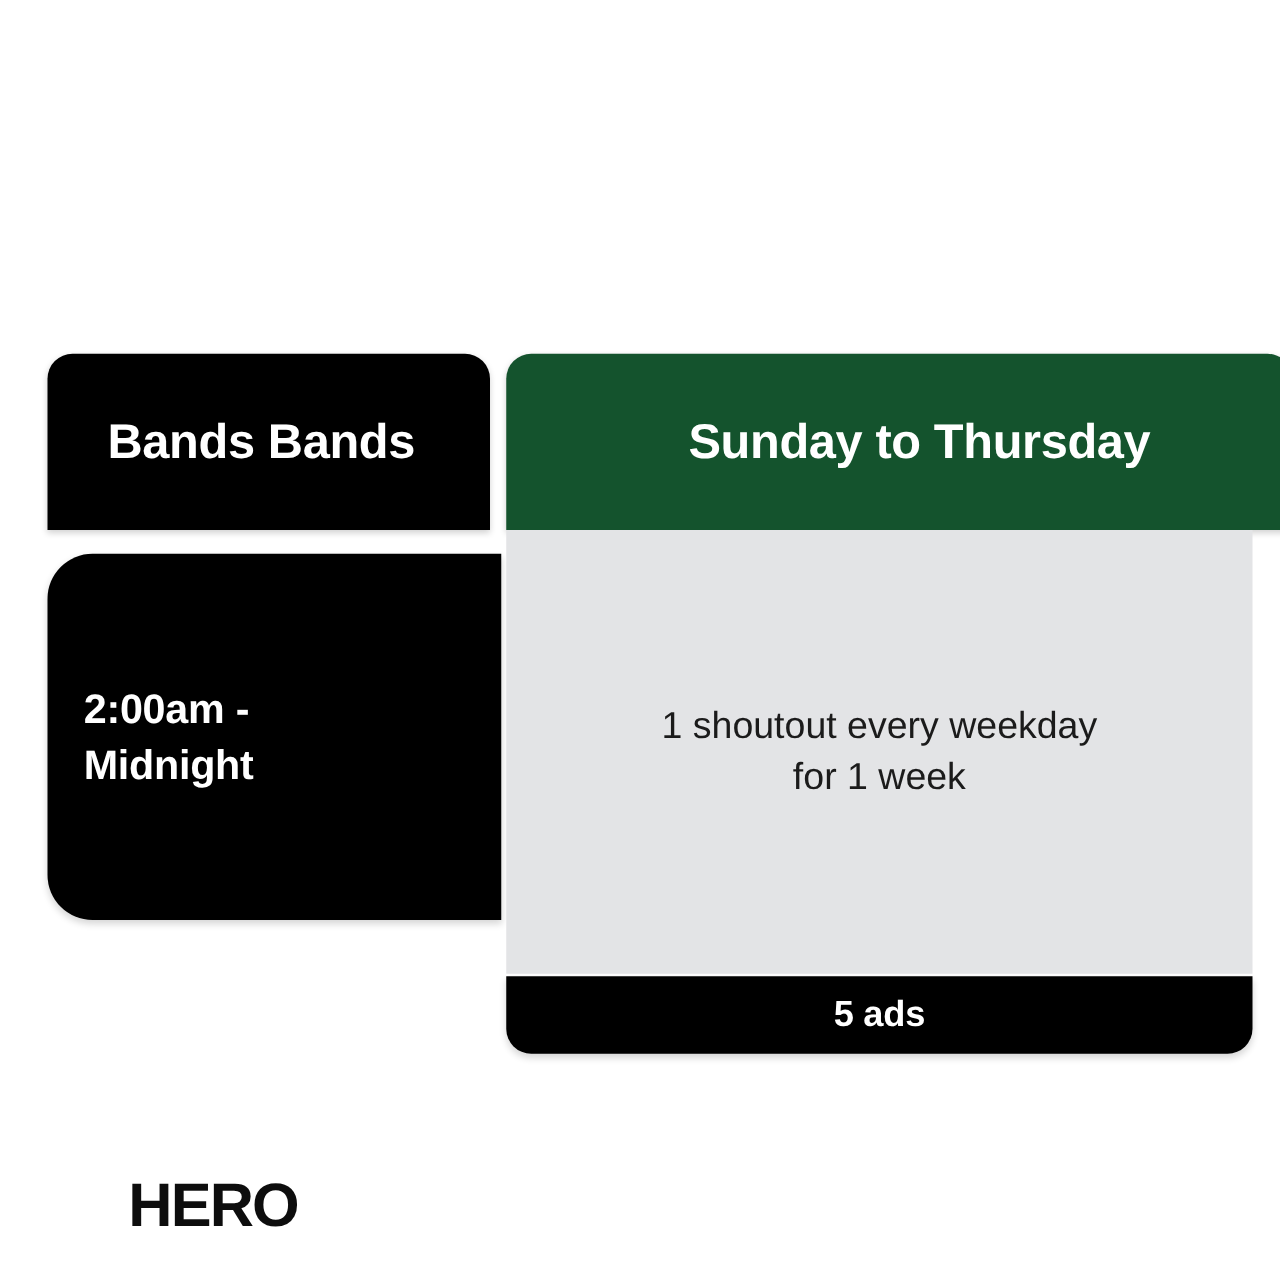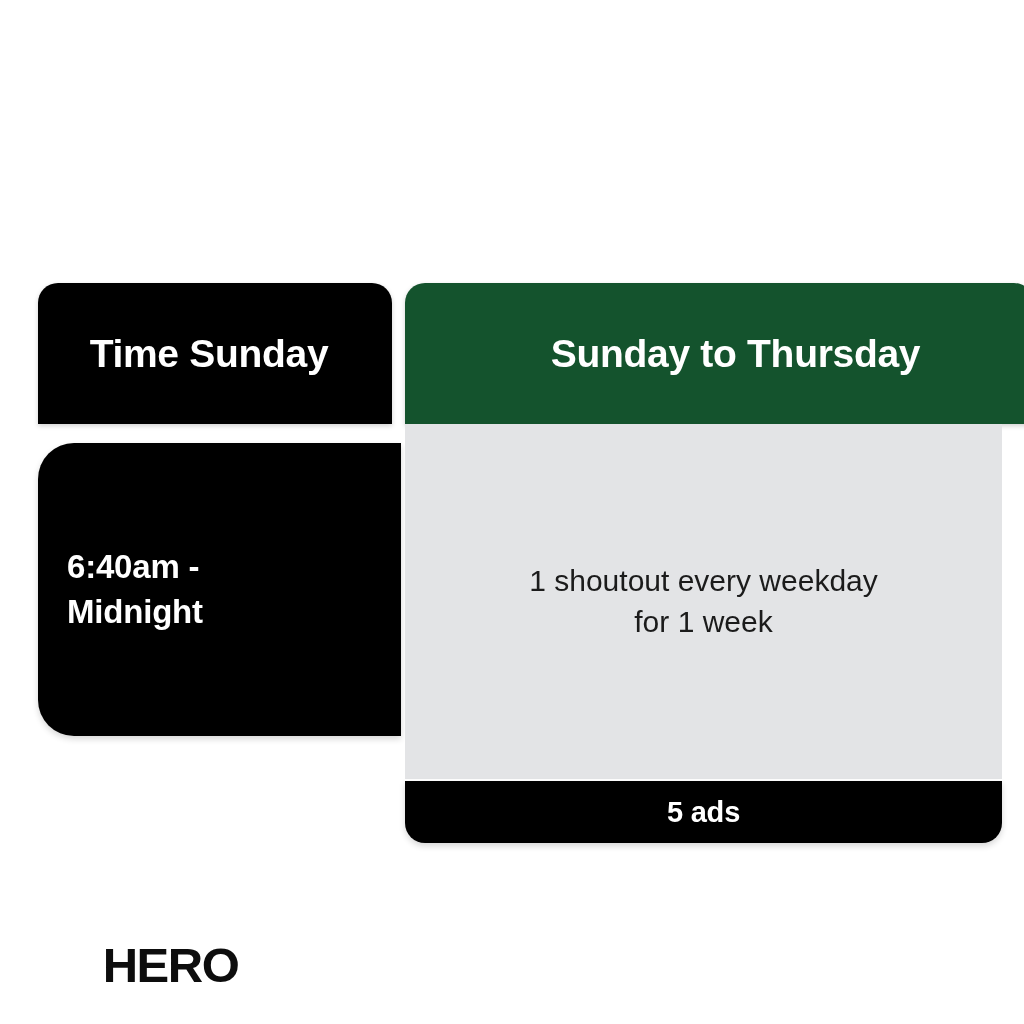--- a/index.html
+++ b/index.html
@@ -178,24 +178,24 @@
 
 <div id="page">
 
   <div class="title-block">
   </div>
 
   <div class="schedule">
 
     <div class="col-left">
       <div class="head-left">
-        <span class="head-left-label">Time Sunday</span>
+        <span class="head-left-label">Bands Bands</span>
       </div>
       <div class="band-cell">
-        <span class="band-label" style="white-space:pre-line">6:40am -
+        <span class="band-label" style="white-space:pre-line">2:00am -
 Midnight</span>
       </div>
     </div>
 
     <div class="col-right">
       <div class="head-right">
         <span class="head-right-label">Sunday to Thursday</span>
       </div>
       <div class="body-right">
         <span class="body-right-text">1 shoutout every weekday

